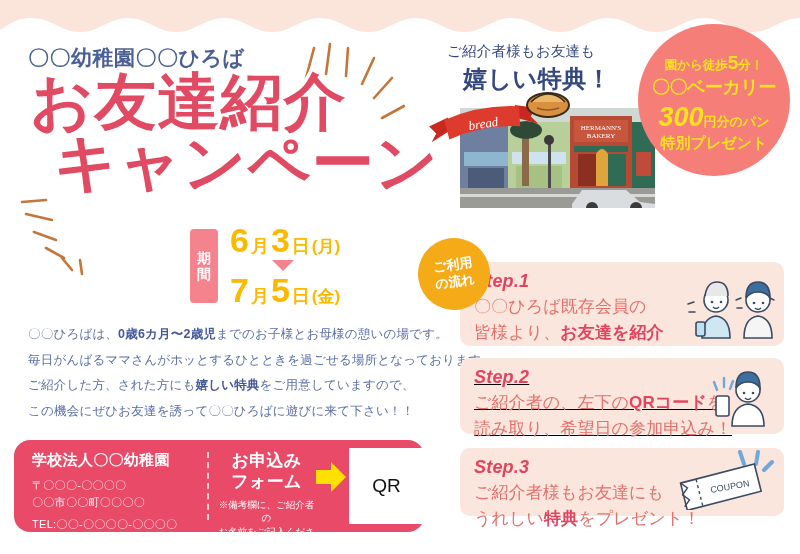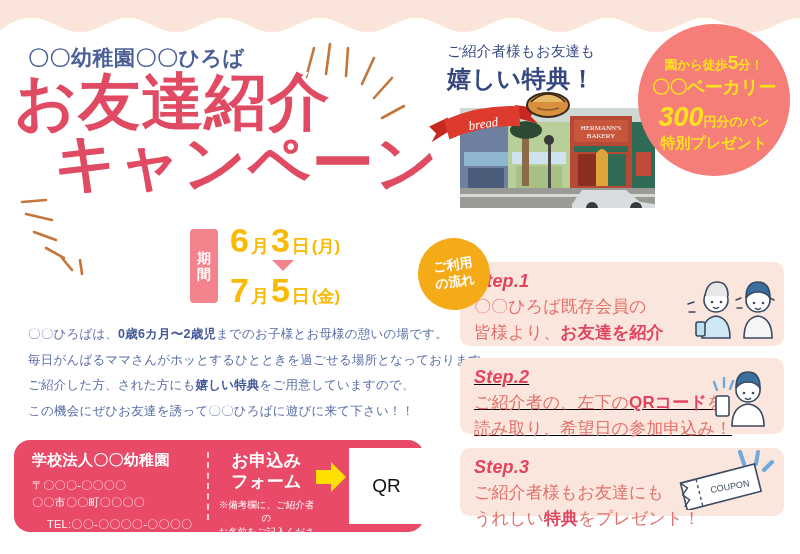--- a/index.html
+++ b/index.html
@@ -29,21 +29,21 @@
   .sp-bl { left:8px; top:178px; }
 
   .title-wrap { position:absolute; left:14px; top:70px; z-index:6; }
   .title-line {
     font-size:62px; font-weight:bold; color:#e04a62;
     letter-spacing:1px; line-height:1.02;
     -webkit-text-stroke:7px #ffffff;
     paint-order:stroke fill;
     white-space:nowrap;
   }
-  .title-1 { }
+  .title-1 { margin-left:16px; }
   .title-2 { margin-left:40px; margin-top:-2px; }
 
   
   .period { position:absolute; left:190px; top:222px; z-index:6;
             display:flex; align-items:center; gap:12px; }
   .period-badge {
     width:28px; height:74px; background:#f4838d; border-radius:4px;
     color:#ffffff; font-size:14px; font-weight:bold;
     display:flex; flex-direction:column; align-items:center; justify-content:center;
     line-height:1.15;
@@ -72,21 +72,21 @@
 
   
   .footer-card {
     position:absolute; left:14px; top:440px; width:410px; height:92px;
     background:#e84a68; border-radius:16px; z-index:6;
     display:flex; align-items:stretch;
   }
   .fc-left { width:196px; padding:11px 0 0 18px; color:#ffffff; }
   .fc-org { font-size:15px; font-weight:bold; letter-spacing:.3px; }
   .fc-addr { font-size:11px; margin-top:7px; line-height:1.5; letter-spacing:.3px; }
-  .fc-tel { font-size:11px; margin-top:7px; letter-spacing:.3px;text-align:center; }
+  .fc-tel { font-size:11px; margin-top:7px; letter-spacing:.3px; }
   .fc-div { width:0; border-left:2px dashed #ffd0d8; margin:12px 0; }
   .fc-mid { width:108px; padding:10px 0 0 8px; text-align:center; }
   .fc-form {
     font-size:17px; font-weight:bold; color:#ffffff; line-height:1.25;
     letter-spacing:.3px;
   }
   .fc-note { font-size:9.5px; color:#ffffff; line-height:1.45; margin-top:5px; }
   .fc-arrow {
     width:32px; display:flex; align-items:center; justify-content:center;
     margin-top:-18px;
@@ -95,21 +95,21 @@
     width:76px; height:76px; background:#ffffff; align-self:center;
     display:flex; align-items:center; justify-content:center;
     font-size:19px; color:#111; margin-left:2px;
   }
 
   
   .promo-head {
     position:absolute; left:447px; top:42px; z-index:7; color:#34477f;
   }
   .promo-head .l1 { font-size:14.5px; font-weight:normal; letter-spacing:.2px; }
-  .promo-head .l2 { font-size:24px; font-weight:bold; margin-top:2px; letter-spacing:.5px; }
+  .promo-head .l2 { font-size:24px; font-weight:bold; margin-top:2px; letter-spacing:.5px;margin-left:16px; }
 
   .bread-photo {
     position:absolute; left:460px; top:108px; width:195px; height:100px;
     z-index:4; border:0; overflow:hidden;
   }
   .ribbon { position:absolute; left:428px; top:104px; z-index:8; }
 
   .bakery-circle {
     position:absolute; left:638px; top:24px; width:152px; height:152px;
     background:#f67e78; border-radius:50%; z-index:5;

